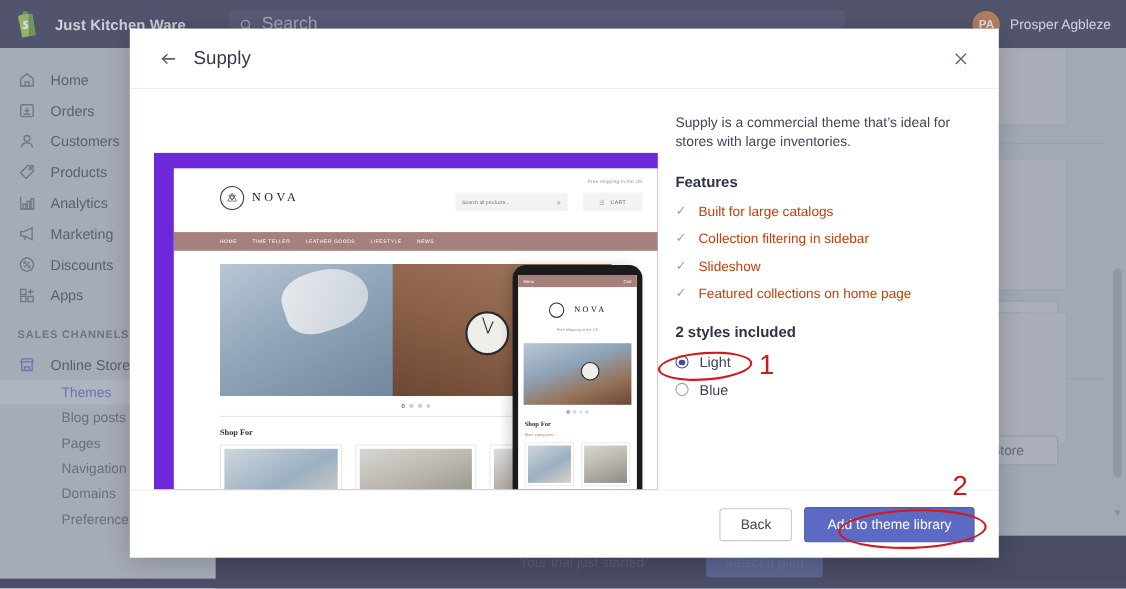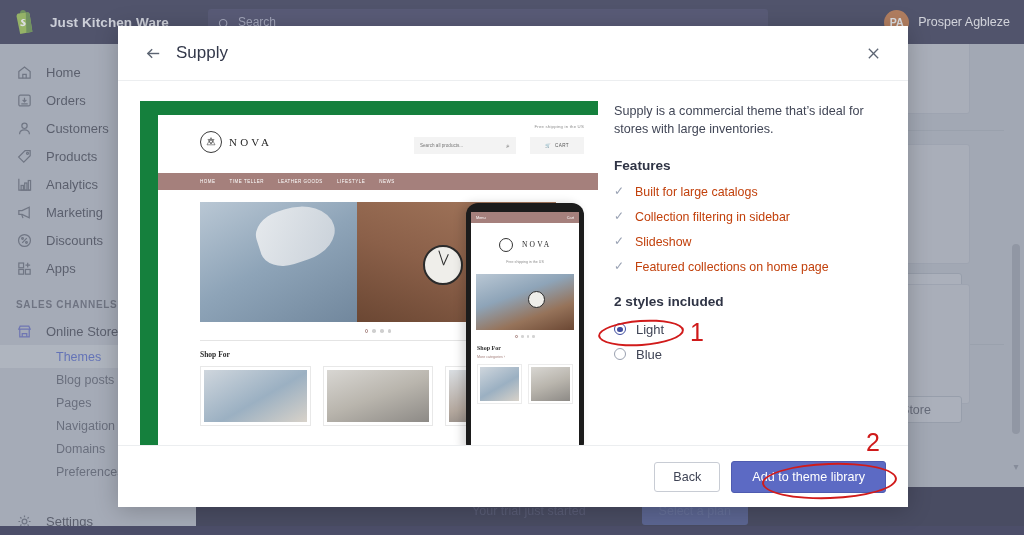--- a/index.html
+++ b/index.html
@@ -22,21 +22,21 @@
   .shopify-logo {
     width:24px; height:26px; position:relative; flex:0 0 auto;
   }
   .shopify-logo svg { display:block; }
   .brandname { color:#e9eaf2; font-size:13.5px; font-weight:bold; letter-spacing:.1px; white-space:nowrap; }
   .searchwrap {
     flex:1; max-width:560px; height:26px; background:#3a3b5e; border-radius:3px;
     display:flex; align-items:center; gap:8px; padding:0 10px; margin-left:12px;
   }
   .searchwrap .sicon { width:12px; height:12px; flex:0 0 auto; }
-  .searchwrap .stext { color:#a9abc4; font-size:12px; }
+  .searchwrap .stext { color:#a9abc4; font-size:16px; }
   .userblock { margin-left:auto; display:flex; align-items:center; gap:9px; padding-right:14px; }
   .avatar {
     width:25px; height:25px; border-radius:50%; background:#c0703c; color:#fff;
     font-size:10.5px; font-weight:bold; display:flex; align-items:center; justify-content:center;
   }
   .username { color:#f0f0f5; font-size:12.5px; white-space:nowrap; }
 
   .sidebar {
     position:absolute; top:44px; left:0; width:196px; bottom:0;
     background:#aeb4c0; padding-top:14px;
@@ -112,21 +112,21 @@
     padding:18px 22px; border-bottom:1px solid #eceef0;
   }
   .m-back { width:26px; height:26px; display:flex; align-items:center; justify-content:center; color:#5c6472; }
   .m-title { font-size:17px; color:#33384a; margin-left:10px; font-weight:normal; }
   .m-close { margin-left:auto; width:26px; height:26px; display:flex; align-items:center; justify-content:center; color:#5c6472; }
 
   .m-body { flex:1 1 auto; display:flex; padding:20px 22px 0 22px; gap:16px; overflow:hidden; }
 
   
   .preview {
-    width:458px; flex:0 0 auto; background:#15803d; position:relative; overflow:hidden;
+    width:458px; flex:0 0 auto; background:#6d28d9; position:relative; overflow:hidden;margin-top:38px;
   }
   .pv-inner {
     position:absolute; left:18px; top:14px; right:0; bottom:0;
     background:#ffffff; overflow:hidden;
   }
   .pv-topbar { height:58px; position:relative; }
   .pv-ship { position:absolute; right:14px; top:9px; font-size:4.3px; color:#8d8d8d; letter-spacing:.2px; }
   .pv-logo { position:absolute; left:42px; top:16px; display:flex; align-items:center; gap:7px; }
   .pv-mark {
     width:22px; height:22px; border:1px solid #3a3a3a; border-radius:50%;
@@ -383,29 +383,20 @@
     <div class="subitem">
         <span>Navigation</span>
       </div>
     <div class="subitem">
         <span>Domains</span>
       </div>
     <div class="subitem">
         <span>Preferences</span>
       </div>
 
-    <div class="navitem settings">
-      <span class="nicon">
-        <svg viewBox="0 0 18 18" width="17" height="17" fill="none" stroke="#5d6372" stroke-width="1.3">
-            <circle cx="9" cy="9" r="2.5"></circle>
-            <path d="M9 2.6 v1.8 M9 13.6 v1.8 M2.6 9 h1.8 M13.6 9 h1.8 M4.5 4.5 l1.3 1.3 M12.2 12.2 l1.3 1.3 M13.5 4.5 l-1.3 1.3 M5.8 12.2 l-1.3 1.3"></path>
-          </svg>
-      </span>
-      <span>Settings</span>
-    </div>
   </div>
 
   <div class="content">
     <div class="card c1"></div>
     <div class="hr-faint" style="top:86px;"></div>
     <div class="card c2"></div>
     <div class="ghostbtn g1">hemes</div>
     <div class="hr-faint" style="top:300px;"></div>
     <div class="card c3"></div>
     <div class="ghostbtn g2">Store</div>

